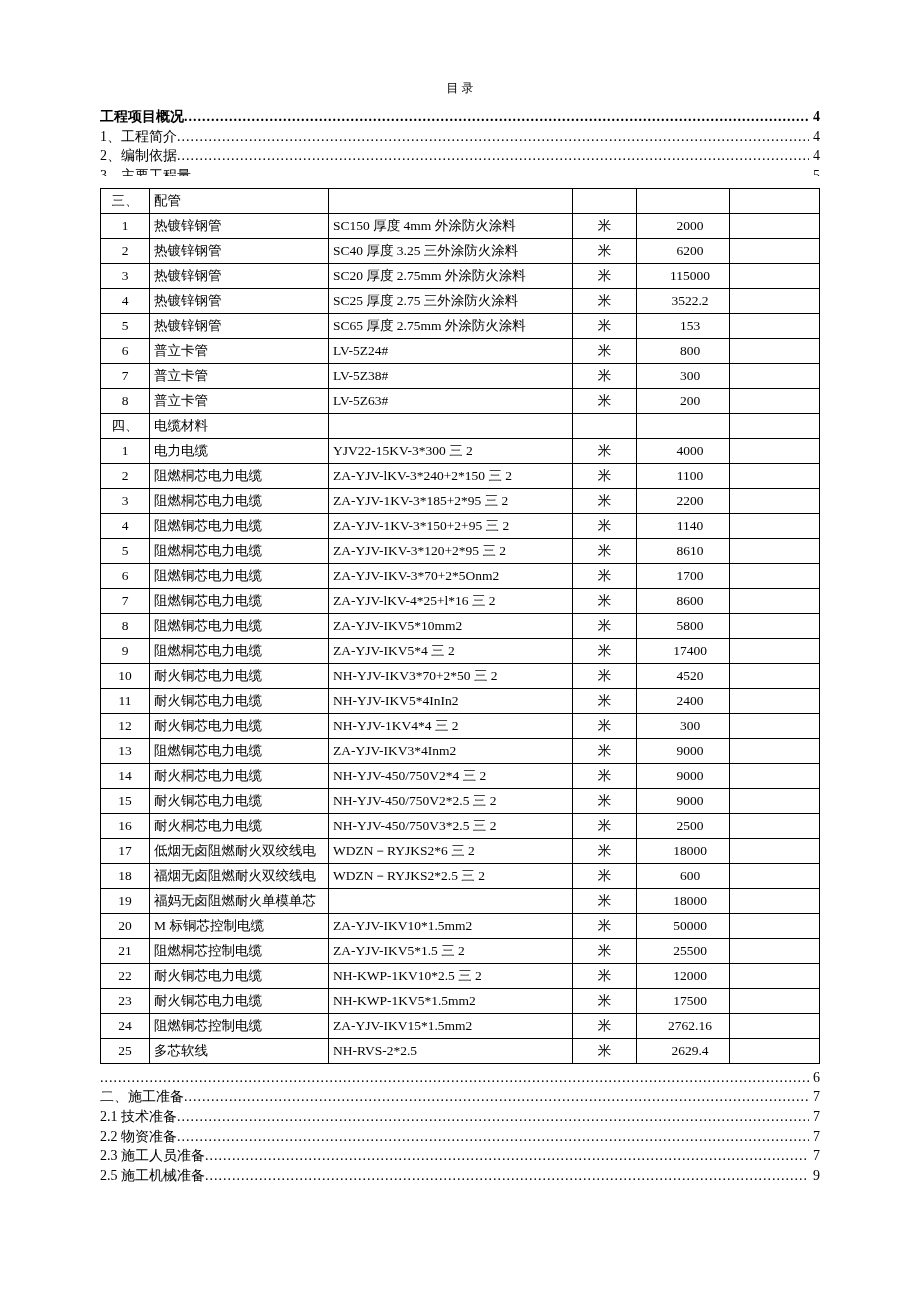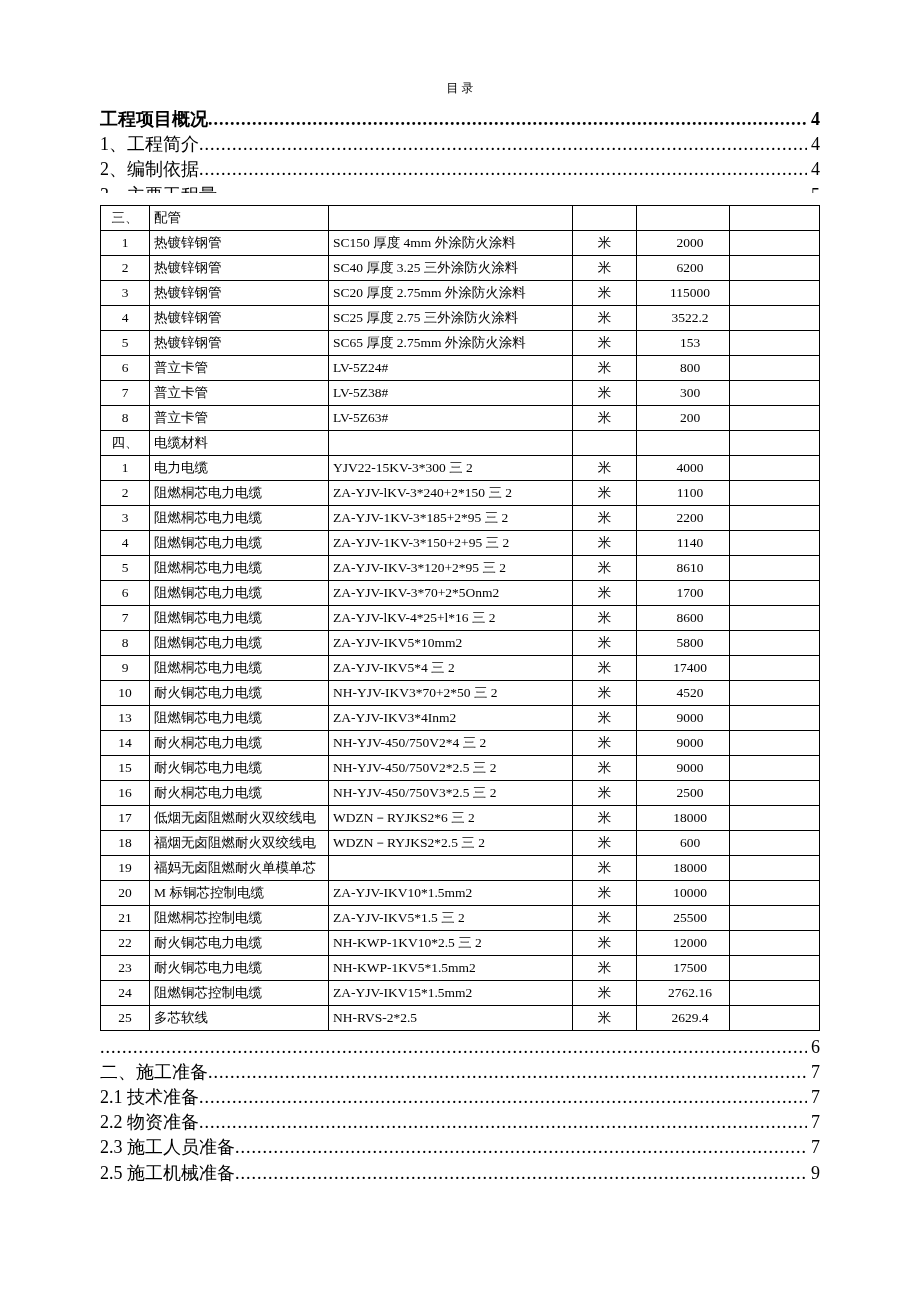--- a/index.html
+++ b/index.html
@@ -13,21 +13,21 @@
   }
   .title {
     text-align: center;
     font-size: 12px;
     margin-bottom: 10px;
   }
   .toc-line {
     display: flex;
     align-items: baseline;
     white-space: nowrap;
-    font-size: 18px;
+    font-size: 14px;
     line-height: 1.4;
     margin: 0;
   }
   .toc-line.bold { font-weight: bold; }
   .toc-label { flex: 0 0 auto; }
   .toc-dots {
     flex: 1 1 auto;
     overflow: hidden;
     letter-spacing: 1px;
   }
@@ -250,20 +250,36 @@
       </tr>
       <tr>
         <td class="col-idx">10</td>
         <td class="col-name">耐火铜芯电力电缆</td>
         <td class="col-spec">NH-YJV-IKV3*70+2*50 三 2</td>
         <td class="col-unit">米</td>
         <td class="col-qty">4520</td>
         <td class="col-rem"></td>
       </tr>
       <tr>
+        <td class="col-idx">11</td>
+        <td class="col-name">耐火铜芯电力电缆</td>
+        <td class="col-spec">NH-YJV-IKV5*4InIn2</td>
+        <td class="col-unit">米</td>
+        <td class="col-qty">2400</td>
+        <td class="col-rem"></td>
+      </tr>
+      <tr>
+        <td class="col-idx">12</td>
+        <td class="col-name">耐火铜芯电力电缆</td>
+        <td class="col-spec">NH-YJV-1KV4*4 三 2</td>
+        <td class="col-unit">米</td>
+        <td class="col-qty">300</td>
+        <td class="col-rem"></td>
+      </tr>
+      <tr>
         <td class="col-idx">13</td>
         <td class="col-name">阻燃铜芯电力电缆</td>
         <td class="col-spec">ZA-YJV-IKV3*4Inm2</td>
         <td class="col-unit">米</td>
         <td class="col-qty">9000</td>
         <td class="col-rem"></td>
       </tr>
       <tr>
         <td class="col-idx">14</td>
         <td class="col-name">耐火桐芯电力电缆</td>
@@ -310,21 +326,21 @@
         <td class="col-spec"></td>
         <td class="col-unit">米</td>
         <td class="col-qty">18000</td>
         <td class="col-rem"></td>
       </tr>
       <tr>
         <td class="col-idx">20</td>
         <td class="col-name">M 标铜芯控制电缆</td>
         <td class="col-spec">ZA-YJV-IKV10*1.5mm2</td>
         <td class="col-unit">米</td>
-        <td class="col-qty">10000</td>
+        <td class="col-qty">50000</td>
         <td class="col-rem"></td>
       </tr>
       <tr>
         <td class="col-idx">21</td>
         <td class="col-name">阻燃桐芯控制电缆</td>
         <td class="col-spec">ZA-YJV-IKV5*1.5 三 2</td>
         <td class="col-unit">米</td>
         <td class="col-qty">25500</td>
         <td class="col-rem"></td>
       </tr>

